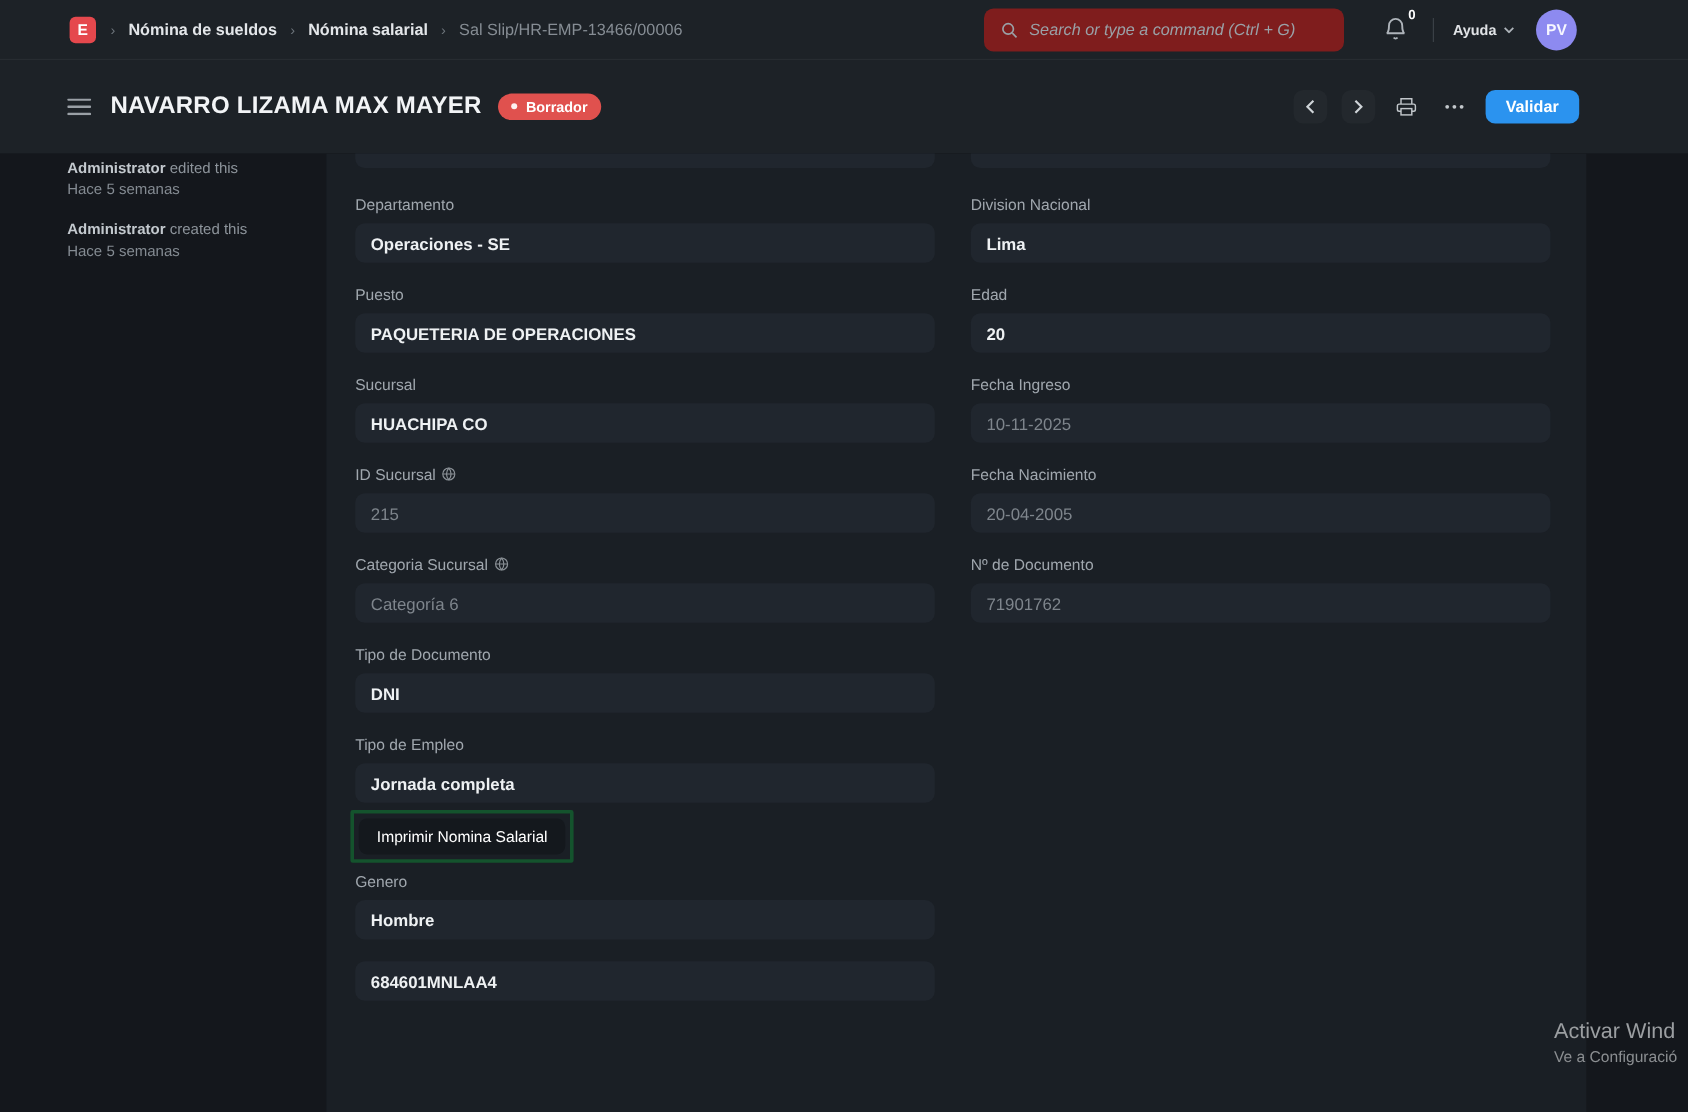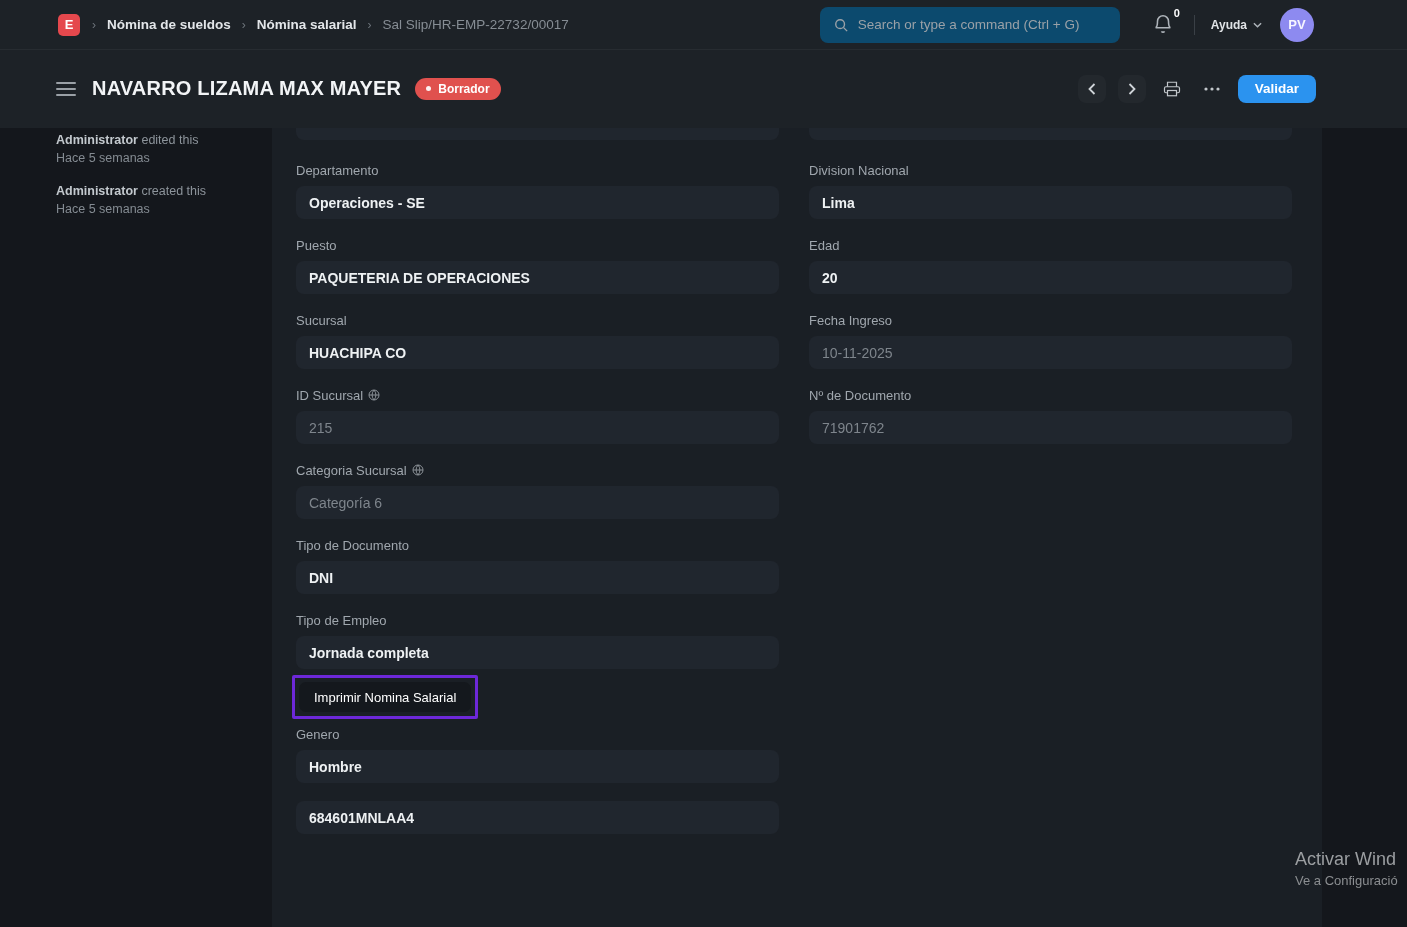--- a/index.html
+++ b/index.html
@@ -21,23 +21,23 @@
     width:22px; height:22px; border-radius:5px; background:#e5484d;
     display:flex; align-items:center; justify-content:center;
     color:#fff; font-weight:700; font-size:13px; cursor:pointer;
   }
   .crumbs { display:flex; align-items:center; gap:11px; font-size:13.5px; }
   .crumb { color:#e3e6e9; font-weight:600; cursor:pointer; text-decoration:none; }
   .crumb.muted { color:#868d94; font-weight:400; cursor:default; }
   .crumb-sep { color:#6d747b; font-size:12px; }
   .nav-right { display:flex; align-items:center; }
   .search {
-    width:300px; height:36px; background:#0c4a6e; border-radius:8px;
+    width:300px; height:36px; background:#7f1d1d; border-radius:8px;
     display:flex; align-items:center; gap:10px; padding:0 14px;
-    color:#9aa1a7; font-size:13.5px; cursor:text; margin-right:32px;
+    color:#9aa1a7; font-size:13.5px; cursor:text; margin-right:32px;font-style:italic;
   }
   .bell { position:relative; width:24px; height:24px; color:#aeb4ba; cursor:pointer; }
   .bell .badge {
     position:absolute; top:-6px; right:-4px; color:#fff; font-size:11px; font-weight:700;
   }
   .nav-divider { width:1px; height:20px; background:#3a4046; margin:0 16px 0 18px; }
   .help { display:flex; align-items:center; gap:6px; color:#e0e3e6; font-size:12px; font-weight:600; cursor:pointer; margin-right:18px; }
   .avatar {
     width:34px; height:34px; border-radius:50%; background:#8d8af0;
     display:flex; align-items:center; justify-content:center;
@@ -94,21 +94,21 @@
     display:flex; align-items:center; gap:5px; height:16px;
   }
   .finput {
     height:33px; background:#20262e; border-radius:8px;
     display:flex; align-items:center; padding:0 13px;
     font-size:14px; color:#eef1f3; font-weight:600; cursor:text;
   }
   .finput.muted { color:#7e858c; font-weight:400; cursor:default; }
   .globe { color:#8a9096; display:flex; }
   .btn-highlight {
-    border:3px solid #6d28d9; border-radius:2px; padding:4px;
+    border:3px solid #14532d; border-radius:2px; padding:4px;
     width:fit-content; margin:6px 1px 7px -4px;
   }
   .print-btn {
     height:30px; min-width:164px; border:none; background:#14181d; color:#fff;
     font-size:13px; font-weight:500; border-radius:7px; padding:0 15px; cursor:pointer;
     font-family:"Liberation Sans", sans-serif;
   }
   .watermark { position:absolute; left:1295px; top:721px; white-space:nowrap; }
   .wm1 { font-size:18px; color:#9b9ea1; }
   .wm2 { font-size:13px; color:#8b8e91; margin-top:3px; }
@@ -122,21 +122,21 @@
     <div class="nav-left">
       <div class="logo">
         <span>E</span>
       </div>
       <nav class="crumbs">
         <span class="crumb-sep">›</span>
         <a class="crumb">Nómina de sueldos</a>
         <span class="crumb-sep">›</span>
         <a class="crumb">Nómina salarial</a>
         <span class="crumb-sep">›</span>
-        <span class="crumb muted">Sal Slip/HR-EMP-22732/00017</span>
+        <span class="crumb muted">Sal Slip/HR-EMP-13466/00006</span>
       </nav>
     </div>
     <div class="nav-right">
       <div class="search">
         <span>
           <svg width="14" height="14" viewBox="0 0 16 16" fill="none" stroke="currentColor" stroke-width="1.6">
             <circle cx="7" cy="7" r="5"></circle>
               <line x1="11" y1="11" x2="15" y2="15"></line>
           </svg>
         </span>
@@ -336,20 +336,26 @@
         <div class="finput">20</div>
       </div>
 
       <div class="field">
         <div class="flabel">
             <span>Fecha Ingreso</span>
           </div>
         <div class="finput muted">10-11-2025</div>
       </div>
 
+      <div class="field">
+        <div class="flabel">
+            <span>Fecha Nacimiento</span>
+          </div>
+        <div class="finput muted">20-04-2005</div>
+      </div>
 
       <div class="field">
         <div class="flabel">
             <span>Nº de Documento</span>
           </div>
         <div class="finput muted">71901762</div>
       </div>
     </div>
 
   </main>

